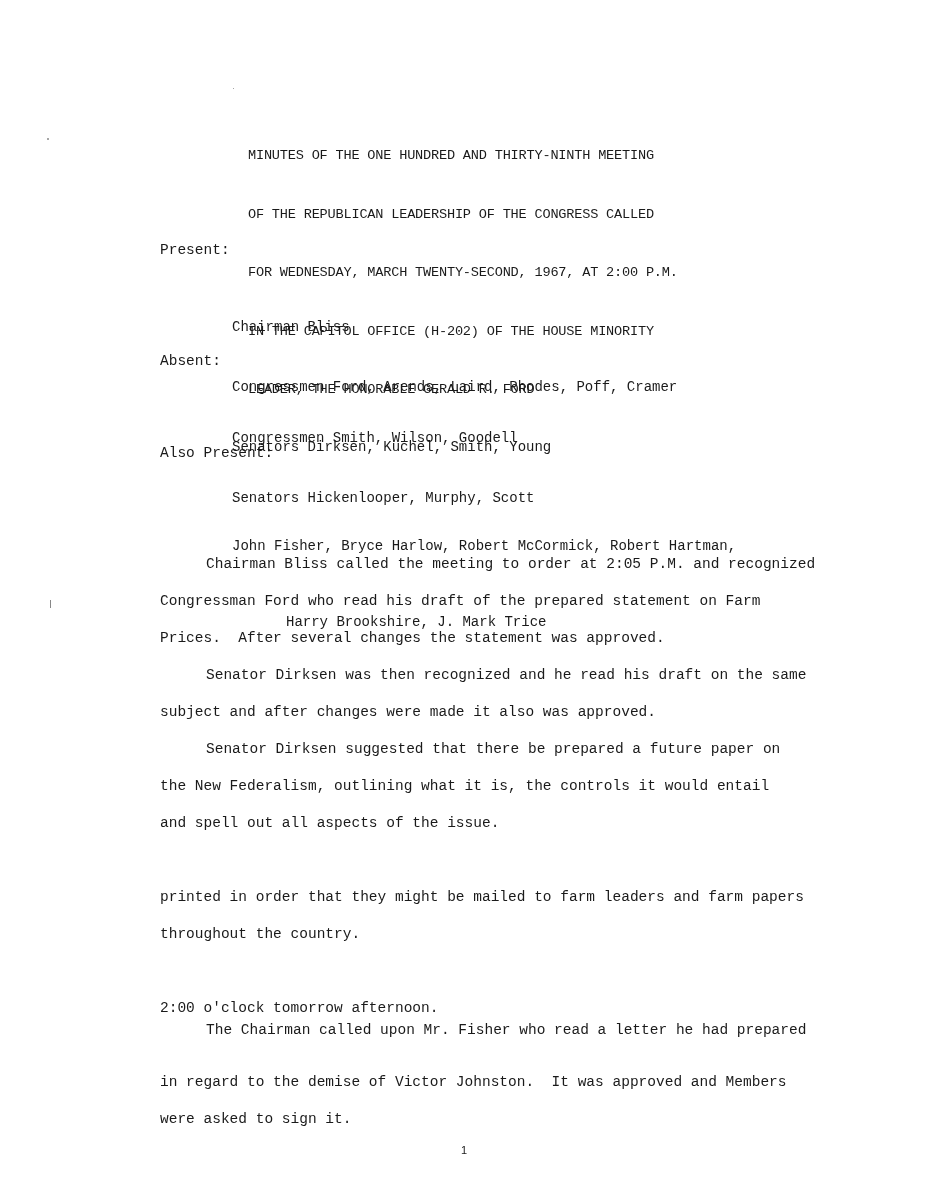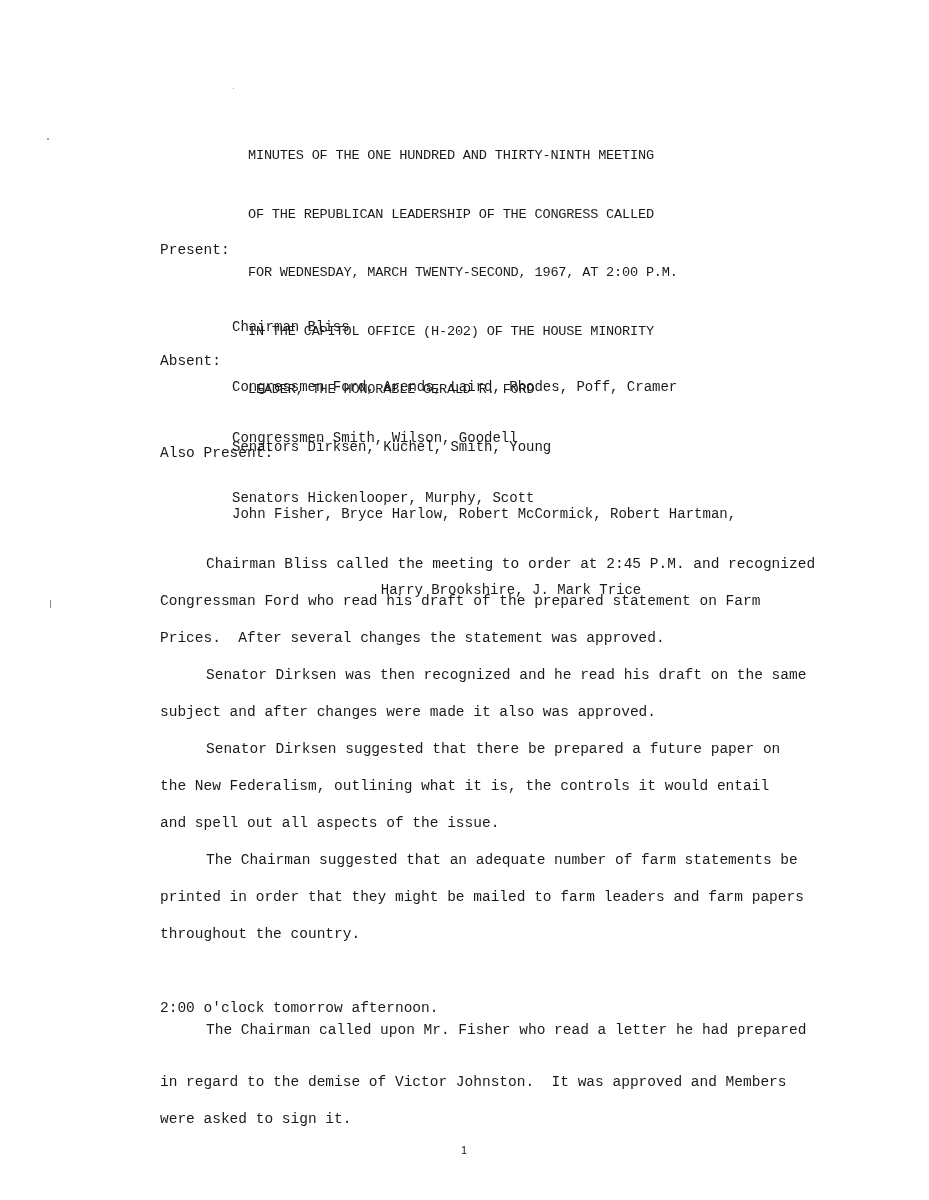--- a/index.html
+++ b/index.html
@@ -102,39 +102,38 @@
     <div>Senators Dirksen, Kuchel, Smith, Young</div>
   </div>
 
   <div class="section-label" style="top:351px;">Absent:</div>
   <div class="list" style="top:388px;">
     <div>Congressmen Smith, Wilson, Goodell</div>
     <div>Senators Hickenlooper, Murphy, Scott</div>
   </div>
 
   <div class="section-label" style="top:443px;">Also Present:</div>
-  <div class="list" style="top:464px;text-align:center;">
+  <div class="list" style="top:496px;">
     <div>John Fisher, Bryce Harlow, Robert McCormick, Robert Hartman,</div>
     <div class="cont">Harry Brookshire, J. Mark Trice</div>
   </div>
 
   <div class="body-text" style="top:554px;">
     
-    <div class="body-line indent" style="top:0px;">Chairman Bliss called the meeting to order at 2:45 P.M. and recognized</div>
+    <div class="body-line indent" style="top:0px;">Chairman Bliss called the meeting to order at 2:05 P.M. and recognized</div>
     <div class="body-line" style="top:37px;">Congressman Ford who read his draft of the prepared statement on Farm</div>
     <div class="body-line" style="top:74px;">Prices.  After several changes the statement was approved.</div>
     
     <div class="body-line indent" style="top:111px;">Senator Dirksen was then recognized and he read his draft on the same</div>
     <div class="body-line" style="top:148px;">subject and after changes were made it also was approved.</div>
     
     <div class="body-line indent" style="top:185px;">Senator Dirksen suggested that there be prepared a future paper on</div>
     <div class="body-line" style="top:222px;">the New Federalism, outlining what it is, the controls it would entail</div>
     <div class="body-line" style="top:259px;">and spell out all aspects of the issue.</div>
     
-    <div class="body-line indent" style="top:296px;">The Chairman suggested that an adequate number of farm statements be</div>
     <div class="body-line" style="top:333px;">printed in order that they might be mailed to farm leaders and farm papers</div>
     <div class="body-line" style="top:370px;">throughout the country.</div>
     
     <div class="body-line" style="top:444px;">2:00 o'clock tomorrow afternoon.</div>
     
     <div class="body-line indent" style="top:466px;">The Chairman called upon Mr. Fisher who read a letter he had prepared</div>
     <div class="body-line" style="top:518px;">in regard to the demise of Victor Johnston.  It was approved and Members</div>
     <div class="body-line" style="top:555px;">were asked to sign it.</div>
   </div>
 

